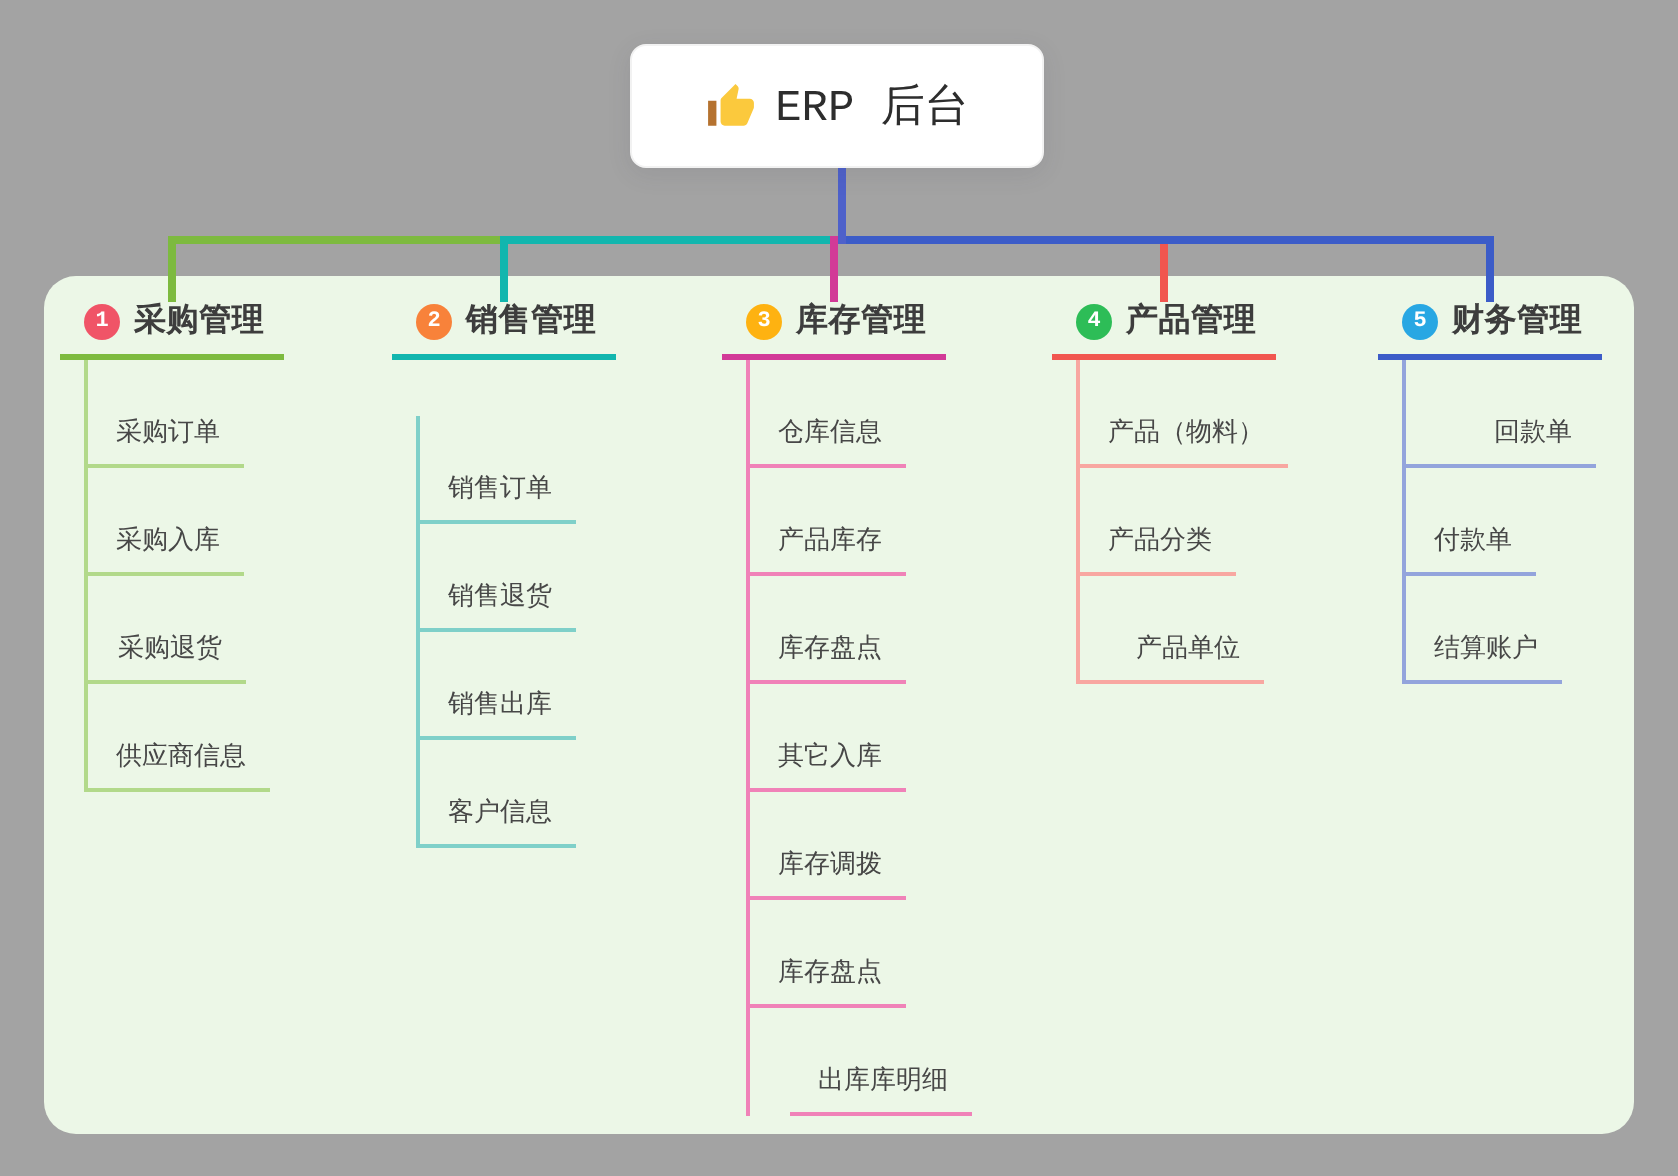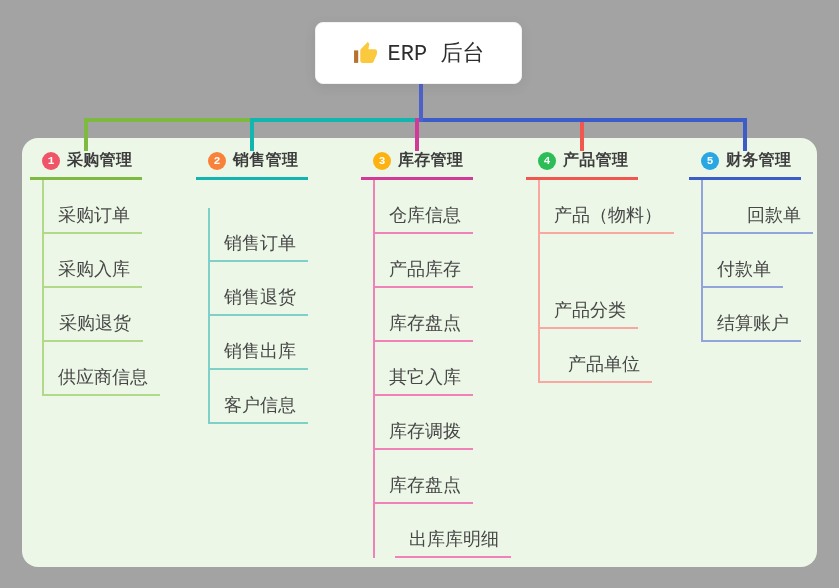--- a/index.html
+++ b/index.html
@@ -33,21 +33,21 @@
   .branch-header{display:flex;align-items:center;gap:7px;
     width:fit-content;padding:0 10px 6px 12px;border-bottom:3px solid #888;
     height:20px;line-height:20px;white-space:nowrap;cursor:default;}
   .branch-label{font-size:16px;font-weight:600;color:#3d3d3d;letter-spacing:.3px;}
   .badge{width:18px;height:18px;border-radius:50%;flex:0 0 auto;
     display:flex;align-items:center;justify-content:center;
     color:#ffffff;font-size:11px;font-weight:700;}
 
   .branch-children{margin-left:12px;border-left:2px solid #ccc;width:fit-content;}
   .child-item{width:fit-content;white-space:nowrap;
-    padding:27px 12px 6px 14px;line-height:19px;font-size:18px;color:#474747;
+    padding:27px 12px 6px 14px;line-height:19px;font-size:13px;color:#474747;
     border-bottom:2px solid #ccc;}
 </style>
 </head>
 <body>
 
 <div id="stage">
 
   <div class="panel"></div>
 
   <div id="connectors">
@@ -115,21 +115,21 @@
         </div>
     </div>
 
     <div class="branch">
       <div class="branch-header" style="border-bottom-color: rgb(241, 86, 79);">
         <span class="badge" style="background: rgb(45, 189, 87);">4</span>
         <span class="branch-label">产品管理</span>
       </div>
       <div class="branch-children" style="border-left-color: rgb(248, 167, 161);">
           <div class="child-item" style="border-bottom-color: rgb(248, 167, 161);">产品（物料）</div>
-          <div class="child-item" style="border-bottom-color: rgb(248, 167, 161); margin-top: 41px;">产品分类</div>
+          <div class="child-item" style="border-bottom-color: rgb(248, 167, 161);">产品分类</div>
           <div class="child-item" style="border-bottom-color: rgb(248, 167, 161); padding-left: 28px;">产品单位</div>
         </div>
     </div>
 
     <div class="branch">
       <div class="branch-header" style="border-bottom-color: rgb(60, 92, 200);">
         <span class="badge" style="background: rgb(40, 167, 227);">5</span>
         <span class="branch-label">财务管理</span>
       </div>
       <div class="branch-children" style="border-left-color: rgb(147, 164, 220);">

